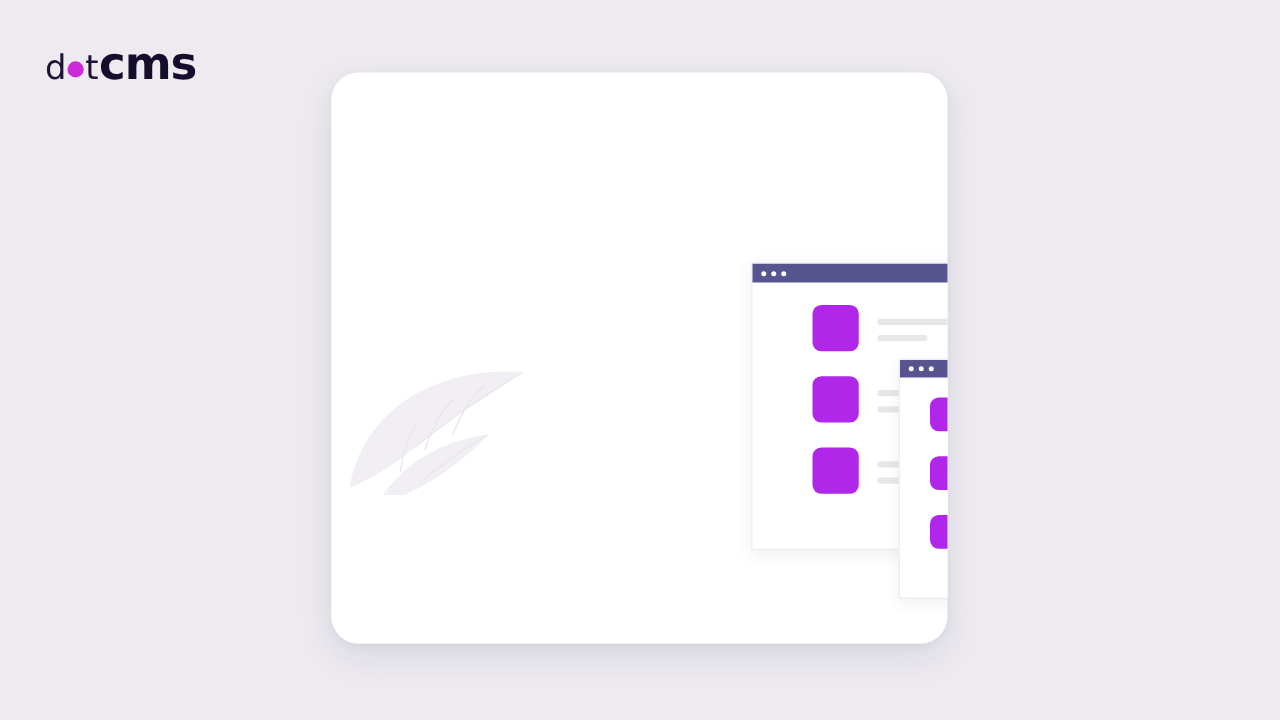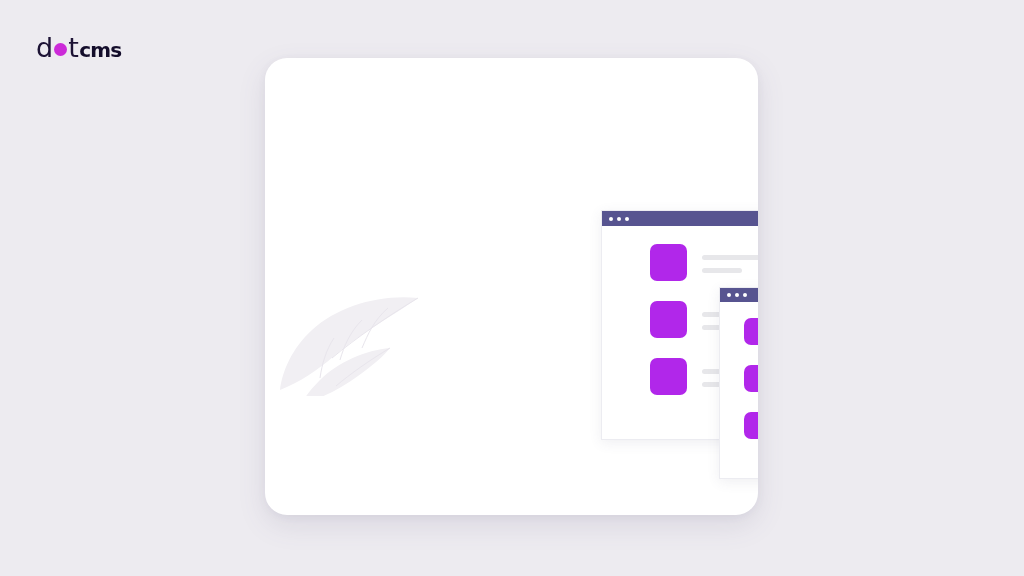--- a/index.html
+++ b/index.html
@@ -38,21 +38,21 @@
     height: 13px;
     border-radius: 50%;
     background: #cc2ad8;
     display: inline-block;
     margin: 0 1.5px 0 1px;
     position: relative;
     top: -1px;
   }
   #brand-logo .logo-cms-text {
     font-family: "DejaVu Sans", sans-serif;
-    font-size: 20px;
+    font-size: 36px;
     font-weight: bold;
     letter-spacing: -0.8px;
     color: #140d2b;
     line-height: 1;
     margin-left: 1px;
   }
 
   
   #content-card {
     position: absolute;

